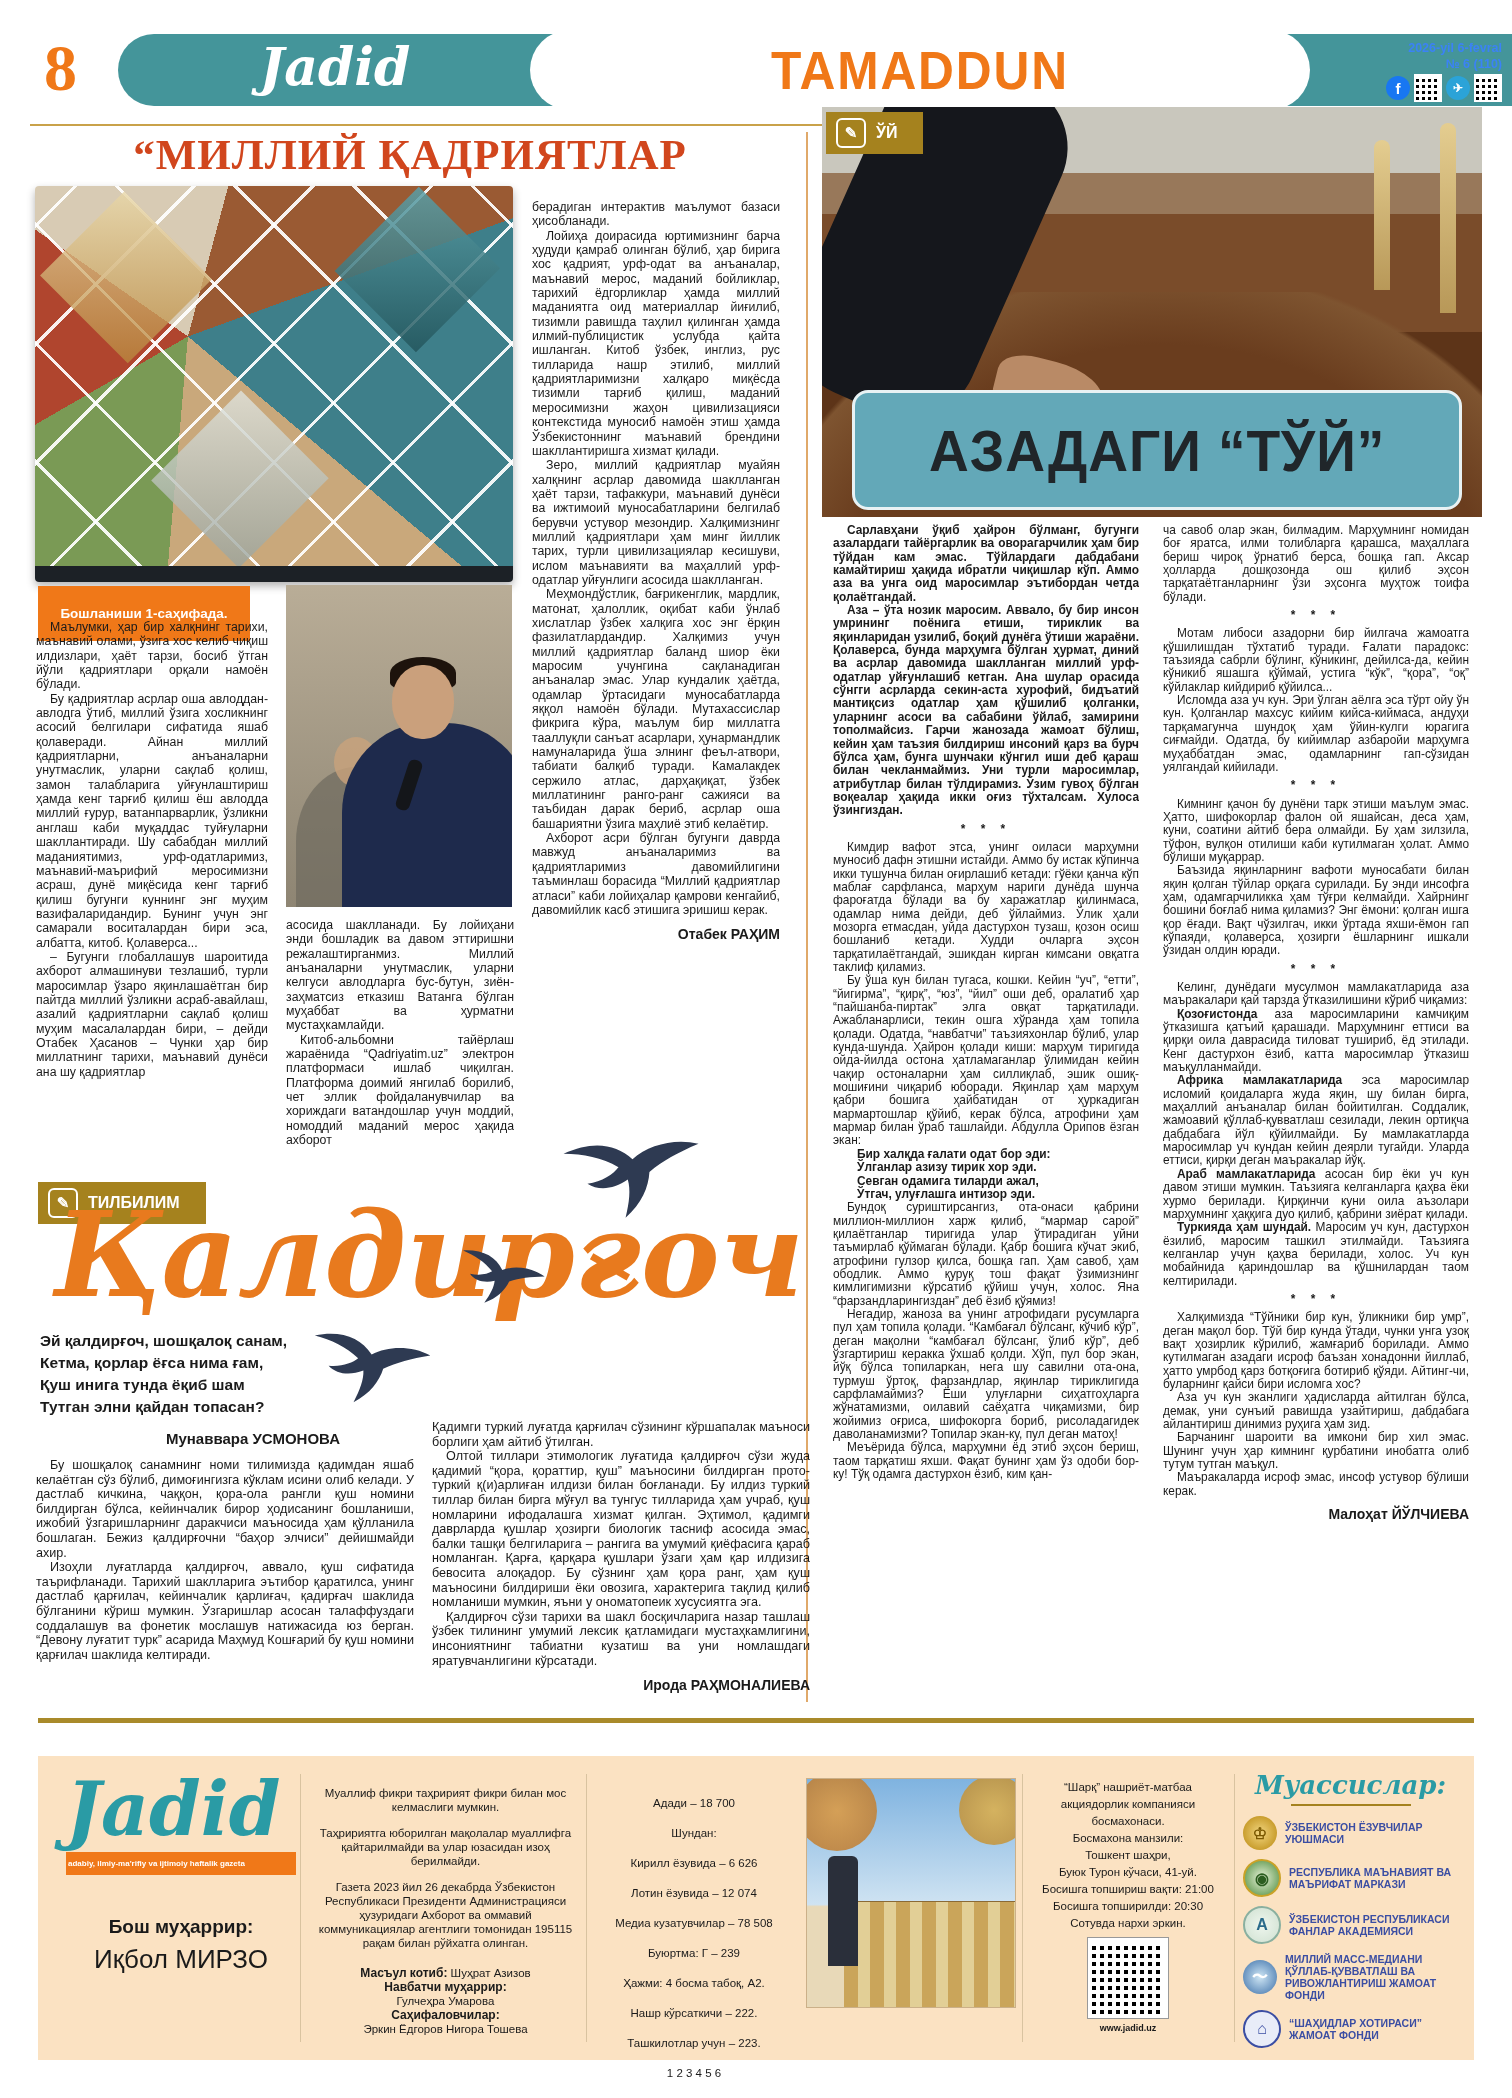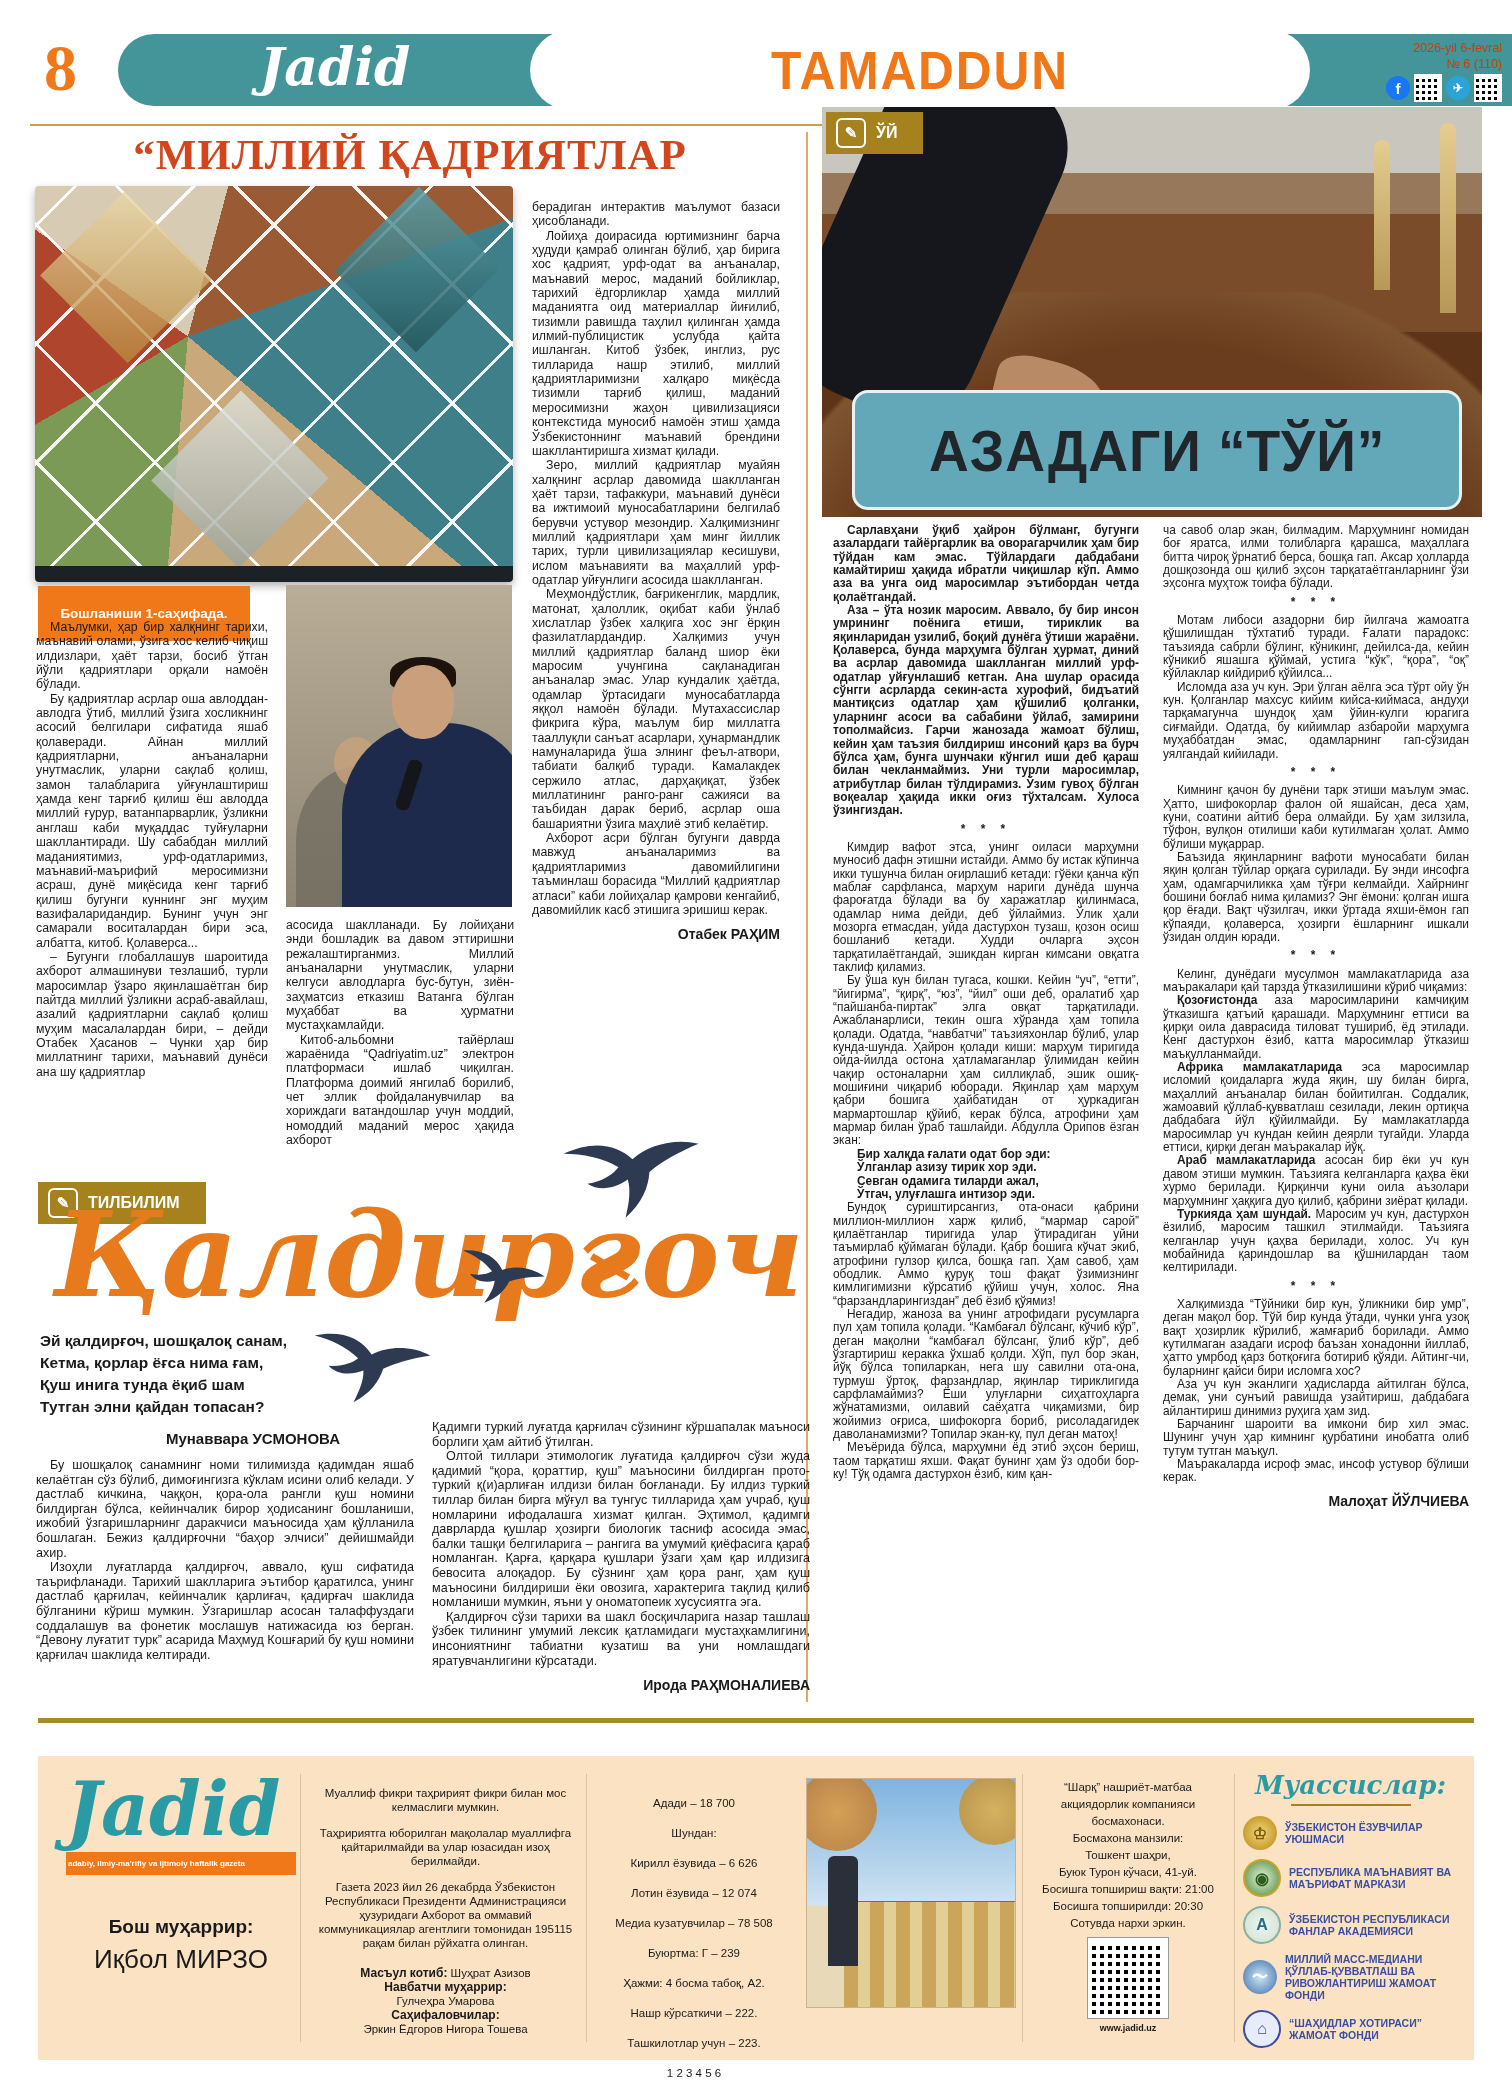--- a/index.html
+++ b/index.html
@@ -4,21 +4,21 @@
 <style>
   html,body{margin:0;padding:0;background:#e8e8e8;font-family:"Liberation Sans",sans-serif;}
   #page{position:relative;width:1512px;height:2098px;background:#fff;margin:0 auto;overflow:hidden;color:#1a1a1a;}
 
   
   .teal-band{position:absolute;left:118px;top:34px;right:0;height:72px;background:#44959a;border-radius:36px 0 0 36px;}
   .page-num{position:absolute;left:44px;top:30px;font-size:66px;font-weight:bold;color:#f07818;font-family:"Liberation Serif",serif;}
   .masthead-script{position:absolute;left:185px;top:36px;width:300px;text-align:center;font-family:"DejaVu Serif",serif;font-style:italic;font-weight:bold;font-size:52px;color:#ffffff;}
   .head-pill{position:absolute;left:530px;top:30px;width:780px;height:80px;background:#fff;border-radius:40px;display:flex;align-items:center;justify-content:center;}
   .section-title{font-size:54px;font-weight:bold;color:#f07818;letter-spacing:2px;transform:scaleX(.92);}
-  .head-right{position:absolute;right:10px;top:40px;width:190px;text-align:right;color:#c2410c;font-size:12.5px;font-weight:normal;line-height:16px;}
+  .head-right{position:absolute;right:10px;top:40px;width:190px;text-align:right;color:#3b82f6;font-size:12.5px;font-weight:bold;line-height:16px;}
   .head-icons{position:absolute;right:10px;top:74px;display:flex;gap:4px;align-items:center;}
   .circle-icon{width:24px;height:24px;border-radius:50%;display:flex;align-items:center;justify-content:center;color:#fff;font-weight:bold;font-size:15px;}
   .fb{background:#1877f2;}
   .tg{background:#2ba3d8;font-size:12px;}
   .qr{width:24px;height:24px;background:
       repeating-linear-gradient(0deg,#000 0 3px,#fff 3px 6px),
       repeating-linear-gradient(90deg,#000 0 3px,#fff 3px 6px);
       background-blend-mode:screen;border:2px solid #fff;}
   .gold-rule{position:absolute;left:30px;right:30px;top:124px;height:2px;background:#c9a24a;}
 
@@ -205,21 +205,21 @@
       <p class="pp ">Бу ўша кун билан тугаса, кошки. Кейин “уч”, “етти”, “йигирма”, “қирқ”, “юз”, “йил” оши деб, оралатиб ҳар “пайшанба-пиртак” элга овқат тарқатилади. Ажабланарлиси, текин ошга хўранда ҳам топила қолади. Одатда, “навбатчи” таъзияхонлар бўлиб, улар кунда-шунда. Ҳайрон қолади киши: марҳум тиригида ойда-йилда остона ҳатламаганлар ўлимидан кейин чақир остоналарни ҳам силлиқлаб, эшик ошиқ-мошиғини чиқариб юборади. Яқинлар ҳам марҳум қабри бошига ҳайбатидан от ҳуркадиган мармартошлар қўйиб, керак бўлса, атрофини ҳам мармар билан ўраб ташлайди. Абдулла Орипов ёзган экан:</p>
       <p class="pp poem">Бир халқда ғалати одат бор эди:</p>
       <p class="pp poem">Ўлганлар азизу тирик хор эди.</p>
       <p class="pp poem">Севган одамига тиларди ажал,</p>
       <p class="pp poem">Ўтгач, улуғлашга интизор эди.</p>
       <p class="pp ">Бундоқ суриштирсангиз, ота-онаси қабрини миллион-миллион харж қилиб, “мармар сарой” қилаётганлар тиригида улар ўтирадиган уйни таъмирлаб қўймаган бўлади. Қабр бошига кўчат экиб, атрофини гулзор қилса, бошқа гап. Ҳам савоб, ҳам ободлик. Аммо қуруқ тош фақат ўзимизнинг кимлигимизни кўрсатиб қўйиш учун, холос. Яна “фарзандларингиздан” деб ёзиб қўямиз!</p>
       <p class="pp ">Негадир, жаноза ва унинг атрофидаги русумларга пул ҳам топила қолади. “Камбағал бўлсанг, кўчиб кўр”, деган мақолни “камбағал бўлсанг, ўлиб кўр”, деб ўзгартириш керакка ўхшаб қолди. Хўп, пул бор экан, йўқ бўлса топиларкан, нега шу савилни ота-она, турмуш ўртоқ, фарзандлар, яқинлар тириклигида сарфламаймиз? Ёши улуғларни сиҳатгоҳларга жўнатамизми, оилавий саёҳатга чиқамизми, бир жойимиз оғриса, шифокорга бориб, рисоладагидек даволанамизми? Топилар экан-ку, пул деган матоҳ!</p>
       <p class="pp ">Меъёрида бўлса, марҳумни ёд этиб эҳсон бериш, таом тарқатиш яхши. Фақат бунинг ҳам ўз одоби бор-ку! Тўқ одамга дастурхон ёзиб, ким қан-</p>
     </div>
   <div class="col rcol" style="left:1163px;top:524px;width:306px;height:1178px;">
-      <p class="pp noind">ча савоб олар экан, билмадим. Марҳумнинг номидан боғ яратса, илми толибларга қарашса, маҳаллага битта чироқ ўрнатиб берса, бошқа гап. Аксар ҳолларда дошқозонда ош қилиб эҳсон тарқатаётганларнинг ўзи эҳсонга муҳтож тоифа бўлади.</p>
+      <p class="pp noind">ча савоб олар экан, билмадим. Марҳумнинг номидан боғ яратса, илми толибларга қарашса, маҳаллага бериш чироқ ўрнатиб берса, бошқа гап. Аксар ҳолларда дошқозонда ош қилиб эҳсон тарқатаётганларнинг ўзи эҳсонга муҳтож тоифа бўлади.</p>
       <p class="pp sep">* * *</p>
       <p class="pp ">Мотам либоси азадорни бир йилгача жамоатга қўшилишдан тўхтатиб туради. Ғалати парадокс: таъзияда сабрли бўлинг, кўникинг, дейилса-да, кейин кўникиб яшашга қўймай, устига “кўк”, “қора”, “оқ” кўйлаклар кийдириб қўйилса...</p>
       <p class="pp ">Исломда аза уч кун. Эри ўлган аёлга эса тўрт ойу ўн кун. Қолганлар махсус кийим кийса-киймаса, андуҳи тарқамагунча шундоқ ҳам ўйин-кулги юрагига сиғмайди. Одатда, бу кийимлар азбаройи марҳумга муҳаббатдан эмас, одамларнинг гап-сўзидан уялгандай кийилади.</p>
       <p class="pp sep">* * *</p>
       <p class="pp ">Кимнинг қачон бу дунёни тарк этиши маълум эмас. Ҳатто, шифокорлар фалон ой яшайсан, деса ҳам, куни, соатини айтиб бера олмайди. Бу ҳам зилзила, тўфон, вулқон отилиши каби кутилмаган ҳолат. Аммо бўлиши муқаррар.</p>
       <p class="pp ">Баъзида яқинларнинг вафоти муносабати билан яқин қолган тўйлар орқага сурилади. Бу энди инсофга ҳам, одамгарчиликка ҳам тўғри келмайди. Хайрнинг бошини боғлаб нима қиламиз? Энг ёмони: қолган ишга қор ёғади. Вақт чўзилгач, икки ўртада яхши-ёмон гап кўпаяди, қолаверса, ҳозирги ёшларнинг ишкали ўзидан олдин юради.</p>
       <p class="pp sep">* * *</p>
       <p class="pp ">Келинг, дунёдаги мусулмон мамлакатларида аза маъракалари қай тарзда ўтказилишини кўриб чиқамиз:</p>
       <p class="pp "><b>Қозоғистонда </b>аза маросимларини камчиқим ўтказишга қатъий қарашади. Марҳумнинг еттиси ва қирқи оила даврасида тиловат тушириб, ёд этилади. Кенг дастурхон ёзиб, катта маросимлар ўтказиш маъқулланмайди.</p>
       <p class="pp "><b>Африка мамлакатларида </b>эса маросимлар исломий қоидаларга жуда яқин, шу билан бирга, маҳаллий анъаналар билан бойитилган. Соддалик, жамоавий қўллаб-қувватлаш сезилади, лекин ортиқча дабдабага йўл қўйилмайди. Бу мамлакатларда маросимлар уч кундан кейин деярли тугайди. Уларда еттиси, қирқи деган маъракалар йўқ.</p>

